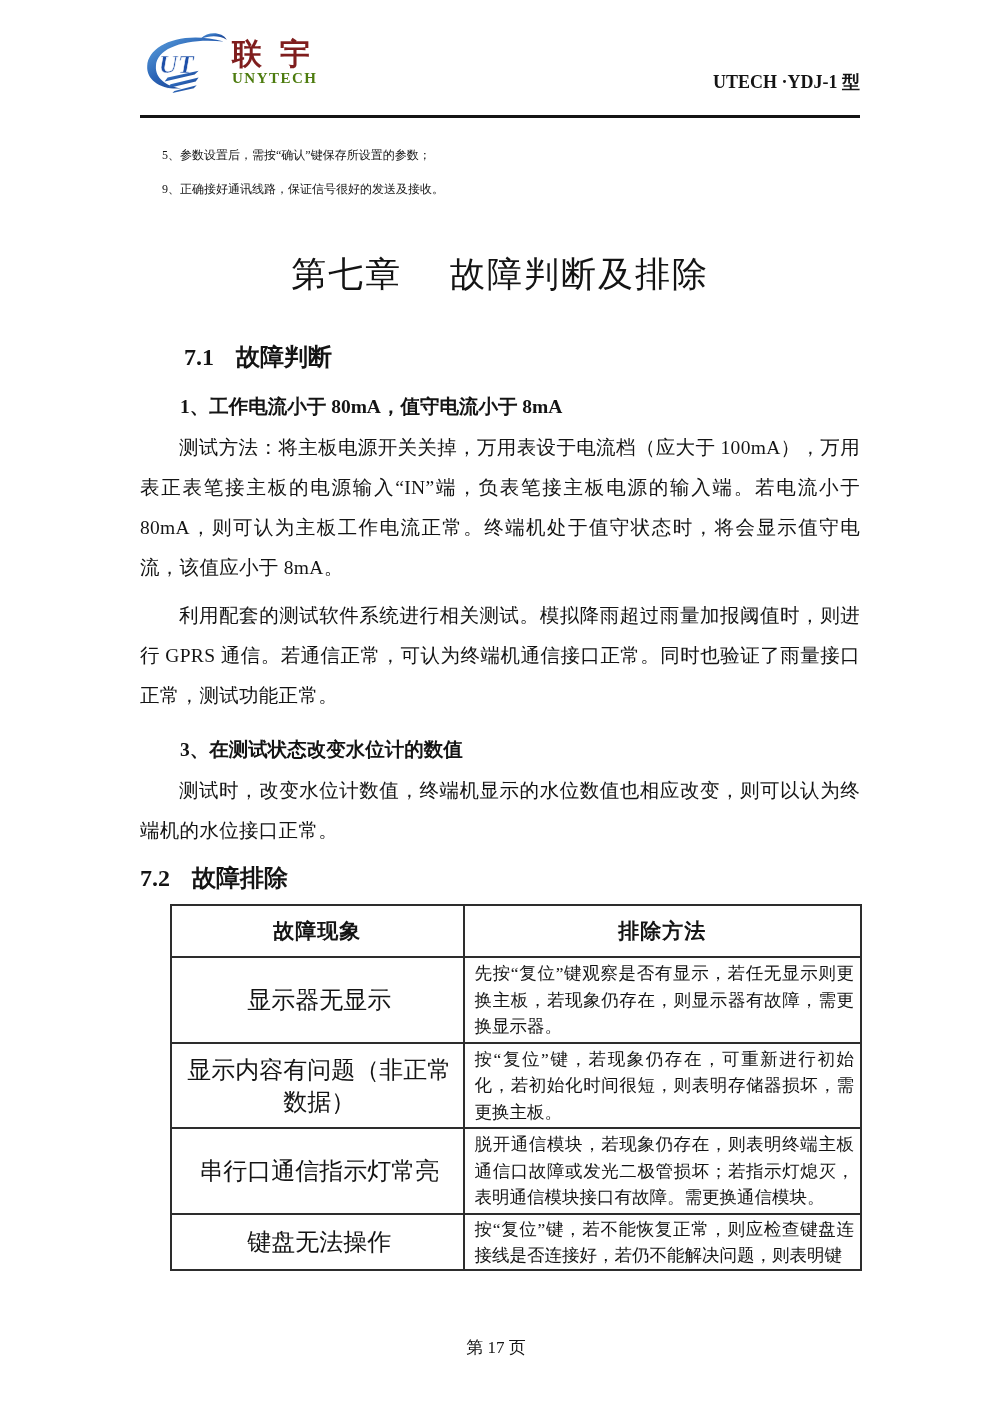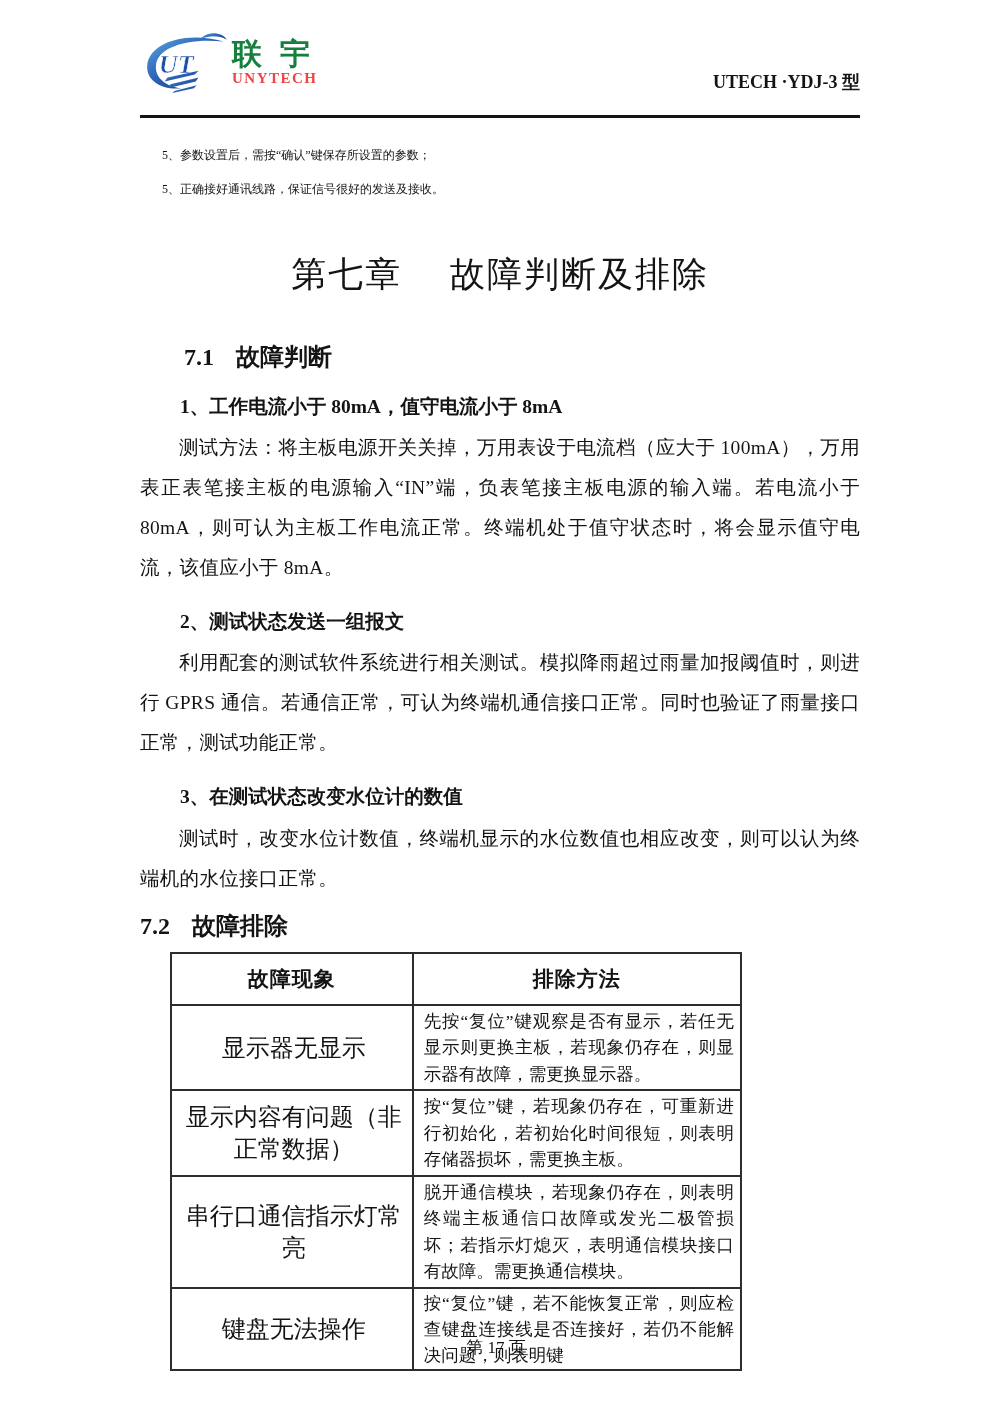--- a/index.html
+++ b/index.html
@@ -17,26 +17,26 @@
     margin:44px 132px 0 140px;
     display:flex;justify-content:space-between;align-items:flex-end;
     border-bottom:3px solid #141414;
     padding-bottom:20px;height:74px;box-sizing:border-box;
   }
   .logo{display:flex;align-items:center;gap:4px;}
   .logo svg{width:94px;height:66px;display:block;}
   .logo-txt{display:flex;flex-direction:column;justify-content:center;margin-left:-6px;}
   .logo-cn{
     font-family:"Liberation Sans","DejaVu Sans",sans-serif;
-    font-weight:bold;font-size:30px;line-height:1.05;letter-spacing:18px;color:#15803d;
+    font-weight:bold;font-size:30px;line-height:1.05;letter-spacing:18px;color:#7f1d1d;
     white-space:nowrap;
   }
   .logo-en{
     font-family:"Liberation Serif",serif;font-weight:bold;font-size:15px;
-    letter-spacing:1.5px;line-height:1.1;color:#ef4444;margin-top:1px;
+    letter-spacing:1.5px;line-height:1.1;color:#4d7c0f;margin-top:1px;
   }
   .model{font-weight:bold;font-size:18px;white-space:nowrap;padding-bottom:1px;}
   
   .content{margin:0 132px 0 140px;}
   .intro{margin-top:20px;margin-left:22px;font-size:12px;line-height:34px;}
   .intro div{white-space:nowrap;}
   .chapter{
     margin-top:46px;text-align:center;font-weight:normal;font-size:35px;
     letter-spacing:2px;line-height:1.3;
   }
@@ -44,21 +44,21 @@
   .sec-head.sans{font-family:Liberation Serif, serif;margin-left:44px;}
   .sec-head.serif{font-family:"Liberation Serif","DejaVu Serif",serif;margin-top:12px;}
   .sec-num{margin-right:22px;}
   .item-h{margin-top:20px;margin-left:40px;font-weight:bold;font-size:19.5px;line-height:1.4;}
   .para{
     margin-top:8px;font-size:19.5px;line-height:40px;
     text-align:justify;text-indent:2em;letter-spacing:0.3px;
   }
   
   table.flt{
-    margin:10px 0 0 30px;border-collapse:collapse;width:572px;table-layout:fixed;
+    margin:10px 0 0 30px;border-collapse:collapse;width:692px;table-layout:fixed;
   }
   .flt th,.flt td{border:2px solid #2d2d2d;vertical-align:middle;box-sizing:border-box;}
   .flt th{font-size:21px;font-weight:bold;height:52px;text-align:center;letter-spacing:1px;}
   .flt col.c1{width:42.4%;}
   .flt td.sym{font-size:24px;padding:2px 6px 2px 10px;text-align:center;font-family:Liberation Mono, monospace;}
   .flt td.fix{
     font-size:17.5px;line-height:26.5px;padding:2px 6px 2px 10px;
     text-align:justify;vertical-align:middle;
   }
   .flt tr.r3l{height:80px;}
@@ -87,40 +87,39 @@
         <text x="19" y="45" font-family="Liberation Serif, serif" font-style="italic" font-weight="bold" font-size="27" fill="#1d4fa8" stroke="#ffffff" stroke-width="0.6">UT</text>
         <path d="M 28,50 L 60,43 L 56,47 L 25,54 Z" fill="url(#lg)"></path>
         <path d="M 31,57 L 60,50 L 57,54 L 28,61 Z" fill="url(#lg)"></path>
         <path d="M 35,64 L 58,58 L 55,61 L 33,66 Z" fill="url(#lg)"></path>
       </svg>
       <div class="logo-txt">
         <div class="logo-cn">联宇</div>
         <div class="logo-en">UNYTECH</div>
       </div>
     </div>
-    <div class="model">UTECH ·YDJ-3 型</div>
+    <div class="model">UTECH ·YDJ-1 型</div>
   </div>
 
   <div class="content">
 
     <div class="intro">
       <div>5、参数设置后，需按“确认”键保存所设置的参数；</div>
-      <div>5、正确接好通讯线路，保证信号很好的发送及接收。</div>
+      <div>9、正确接好通讯线路，保证信号很好的发送及接收。</div>
     </div>
 
     <div class="chapter">第七章　 故障判断及排除</div>
 
     <div class="sec-head sans">
       <span class="sec-num">7.1</span><span>故障判断</span>
     </div>
 
     <div class="item-h">1、工作电流小于 80mA，值守电流小于 8mA</div>
     <div class="para">测试方法：将主板电源开关关掉，万用表设于电流档（应大于 100mA），万用表正表笔接主板的电源输入“IN”端，负表笔接主板电源的输入端。若电流小于 80mA，则可认为主板工作电流正常。终端机处于值守状态时，将会显示值守电流，该值应小于 8mA。</div>
 
-    <div class="item-h">2、测试状态发送一组报文</div>
     <div class="para">利用配套的测试软件系统进行相关测试。模拟降雨超过雨量加报阈值时，则进行 GPRS 通信。若通信正常，可认为终端机通信接口正常。同时也验证了雨量接口正常，测试功能正常。</div>
 
     <div class="item-h">3、在测试状态改变水位计的数值</div>
     <div class="para">测试时，改变水位计数值，终端机显示的水位数值也相应改变，则可以认为终端机的水位接口正常。</div>
 
     <div class="sec-head serif">
       <span class="sec-num">7.2</span><span>故障排除</span>
     </div>
 
     <table class="flt">

